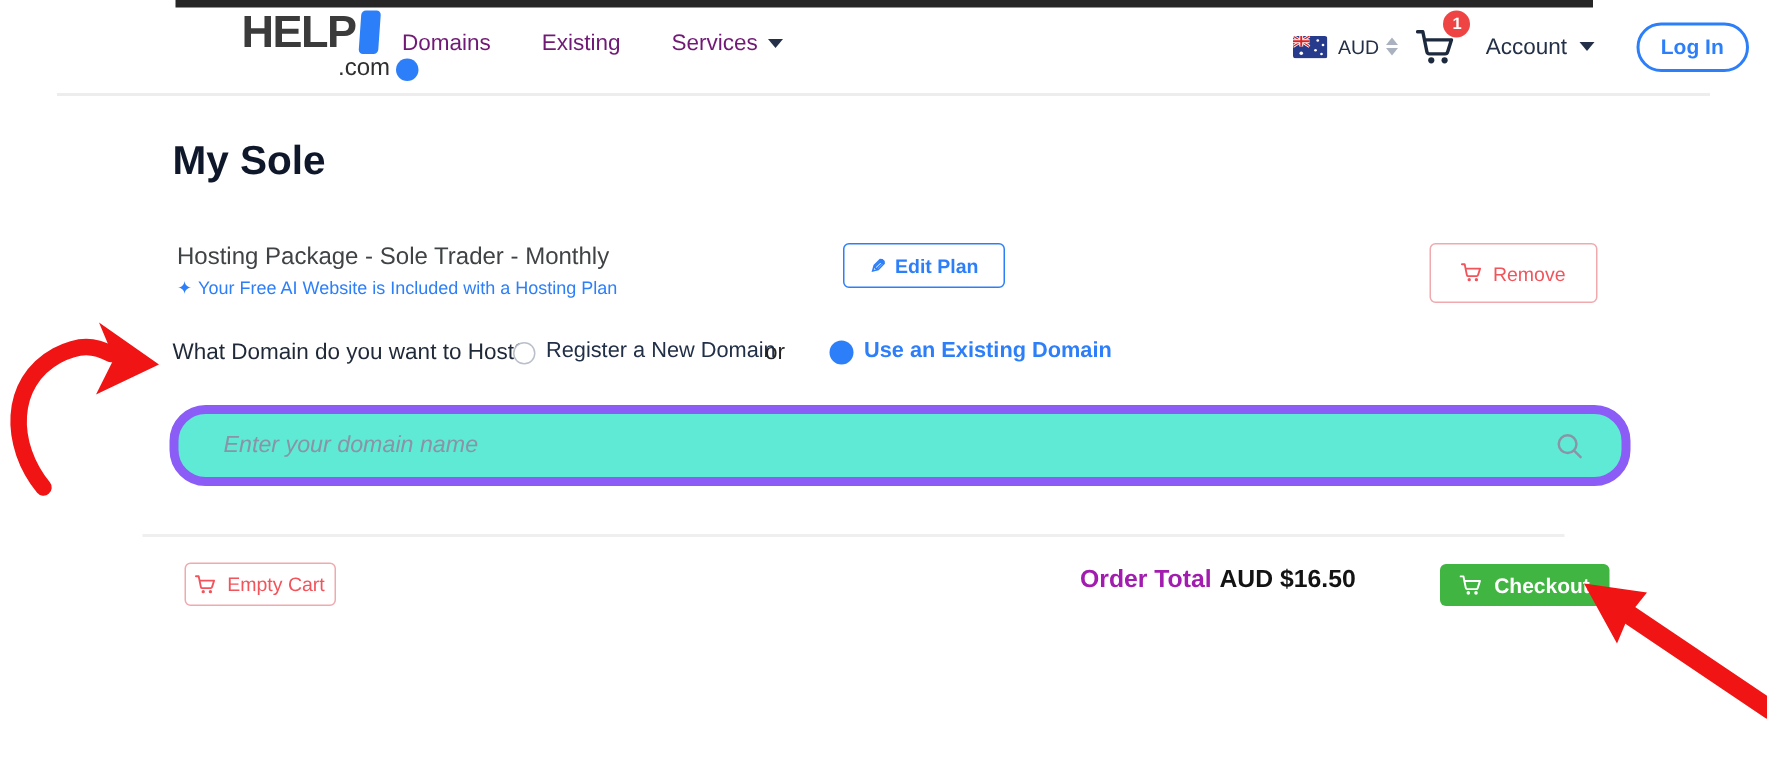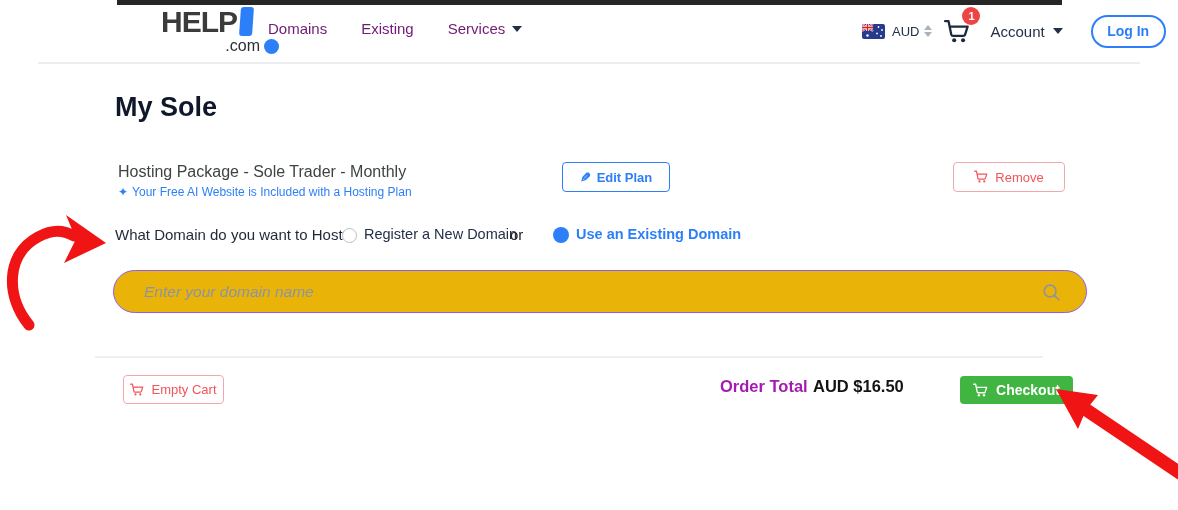--- a/index.html
+++ b/index.html
@@ -50,32 +50,32 @@
   .item-sub { left:118px; top:185px; font-size:12px; color:#2d7ff9; display:flex; align-items:center; gap:4px; }
   .sparkle { font-size:12px; color:#2d7ff9; }
 
   .btn-outline-blue { left:562px; top:162px; width:108px; height:30px; background:#fff;
                       border:1.5px solid #2d7ff9; border-radius:4px; color:#2d7ff9; font-size:13px;
                       font-weight:700; display:flex; align-items:center; justify-content:center; gap:6px; cursor:pointer; }
   .pencil { font-size:13px; transform:scaleX(-1) rotate(0deg); display:inline-block; }
   .item-price { left:750px; top:164px; font-size:18px; font-weight:700; color:#131313; }
   .btn-outline-red { background:#fff; border:1px solid #f0a9ad; border-radius:4px; color:#f2545b;
                      font-size:13px; display:flex; align-items:center; justify-content:center; gap:7px; cursor:pointer; }
-  .remove-btn { left:953px; top:162px; width:112px; height:30px; }
+  .remove-btn { left:953px; top:162px; width:112px; height:40px; }
 
   .q-label { left:115px; top:226px; font-size:15px; color:#1f2937; }
   .radio { border-radius:50%; cursor:pointer; }
   .radio-off { left:342px; top:228px; width:15px; height:15px; border:1.5px solid #b9c0cc; background:#fff; }
   .radio-on  { left:553px; top:227px; width:16px; height:16px; background:#2d7ff9; }
   .q-opt1 { left:364px; top:226px; font-size:14.5px; font-weight:400; color:#223047; cursor:pointer; }
   .q-or   { left:510px; top:226px; font-size:15px; color:#222; }
   .q-opt2 { left:576px; top:226px; font-size:14.5px; font-weight:700; color:#2d7ff9; cursor:pointer; }
 
-  .search-box { left:113px; top:270px; width:974px; height:43px; border:1px solid #8b5cf6;
-                border-radius:24px; background:#eab308; }
+  .search-box { left:113px; top:270px; width:974px; height:54px; border:6px solid #8b5cf6;
+                border-radius:24px; background:#5eead4; }
   .search-input { position:absolute; left:30px; top:1px; width:880px; height:39px; border:none; outline:none;
                   font-family:"Liberation Sans","DejaVu Sans",sans-serif;
                   font-size:15.5px; font-style:italic; color:#4a5568; background:transparent; }
   .search-input::placeholder { color:#8a94a6; font-style:italic; }
   .search-icon { position:absolute; right:24px; top:11px; cursor:pointer; color:#8a94a6; }
 
   .divider { left:95px; top:356px; width:948px; height:2px; background:#efefef; }
 
   .empty-btn { left:123px; top:375px; width:101px; height:29px; }
   .order-total-label { left:720px; top:377px; font-size:16.5px; font-weight:700; color:#a21caf; }

